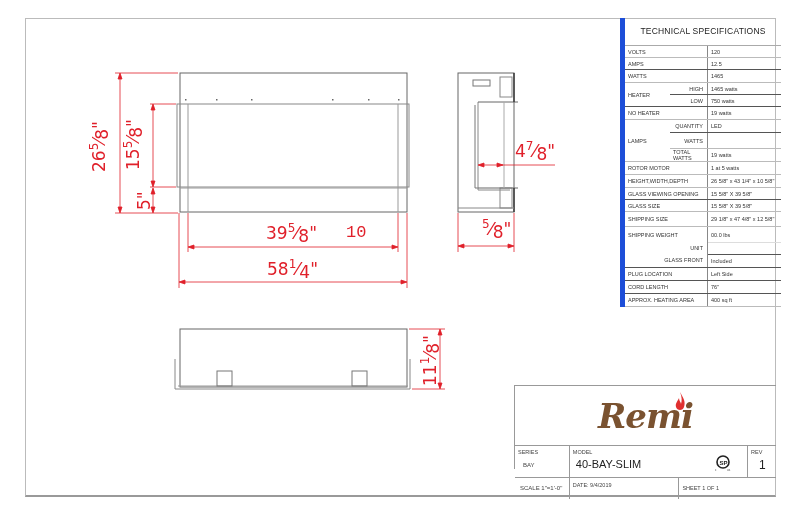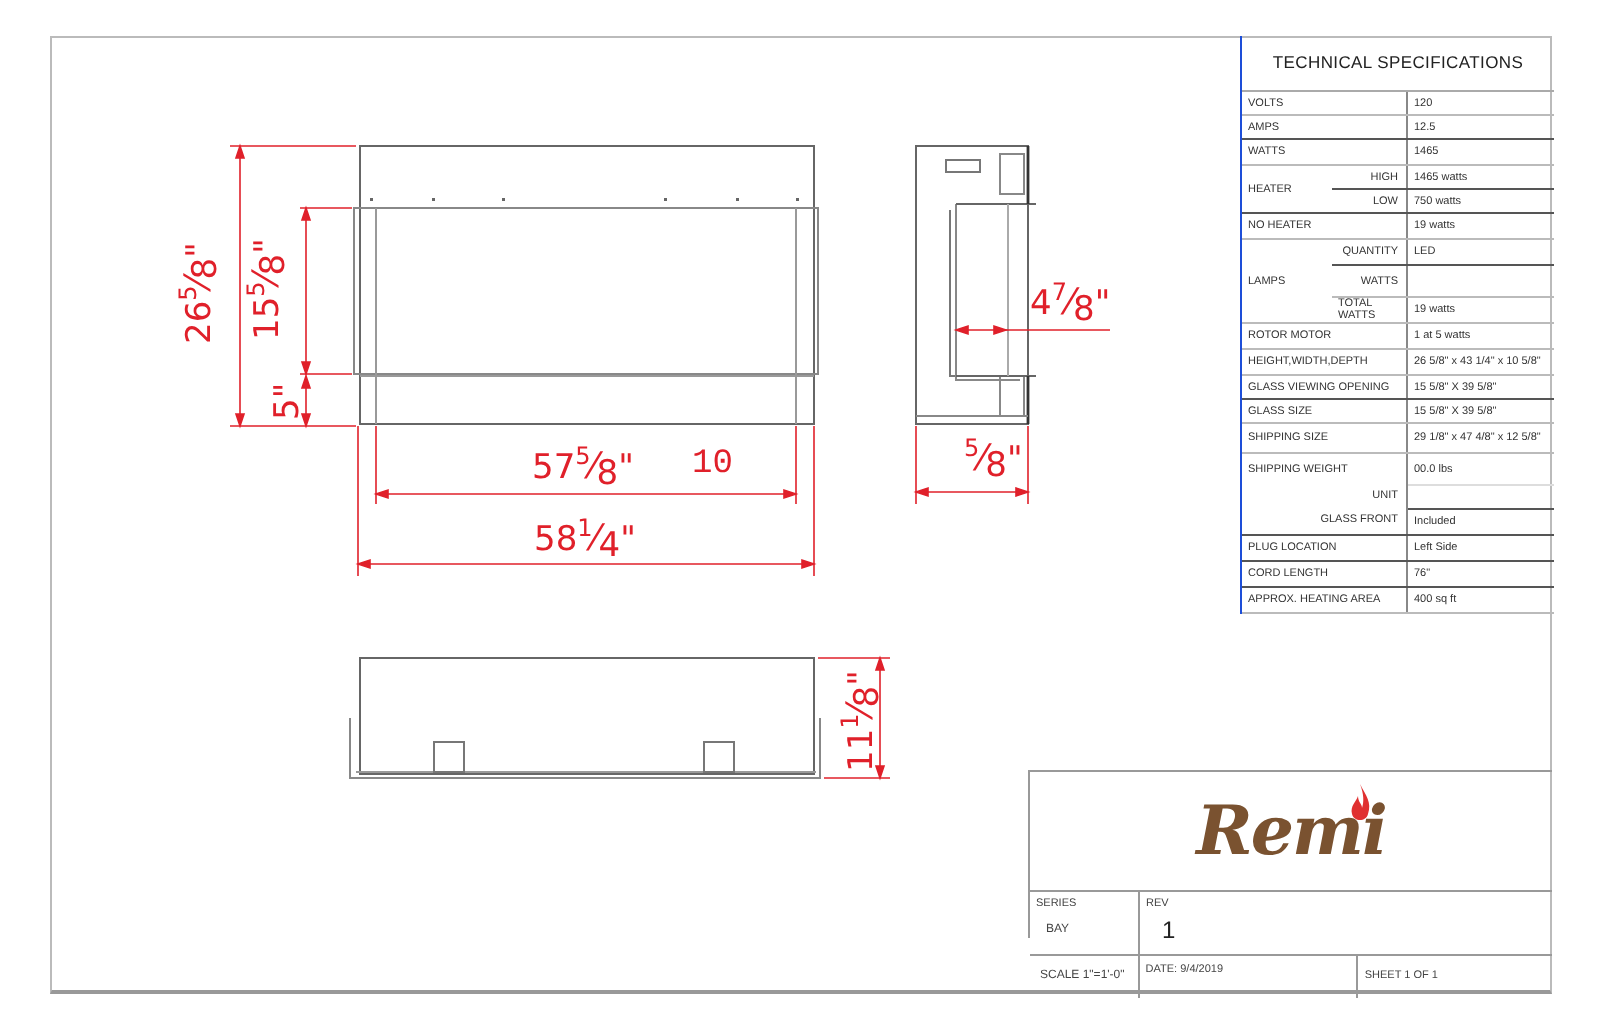--- a/index.html
+++ b/index.html
@@ -6,21 +6,21 @@
   body{width:802px;height:514px;position:relative;overflow:hidden;font-family:"Liberation Sans",sans-serif;}
   .sheet{position:absolute;left:25px;top:18px;width:751px;height:479px;border-left:1px solid #bbb;border-top:1px solid #bbb;border-right:1px solid #bbb;border-bottom:2px solid #999;box-sizing:border-box;}
   svg.drw{position:absolute;left:0;top:0;}
   .dim{position:absolute;color:#e0202a;font-family:"DejaVu Sans",sans-serif;font-size:17px;line-height:1;white-space:nowrap;}
   .rot{transform:rotate(-90deg);transform-origin:left top;}
   .frac sup{font-size:12px;vertical-align:7px;}
   .frac .sl{font-size:18px;}
   .frac sub{font-size:17px;vertical-align:-3px;}
 
   
-  .spec{position:absolute;left:620px;top:18px;width:156px;border-left:1px solid #1d4ed8;font-size:5.5px;color:#333;}
+  .spec{position:absolute;left:620px;top:18px;width:156px;border-left:5px solid #1d4ed8;font-size:5.5px;color:#333;}
   .spec .title{height:27px;line-height:27px;text-align:center;font-size:8.5px;color:#222;border-bottom:1px solid #aaa;letter-spacing:0.2px;}
   .spec .row{display:flex;border-bottom:1px solid #bbb;}
   .spec .row.dark{border-bottom:1px solid #555;}
   .spec .k{width:83px;border-right:1px solid #888;padding:0 0 0 3px;box-sizing:border-box;display:flex;align-items:center;}
   .spec .k.r{justify-content:flex-end;padding-right:4px;}
   .spec .v{flex:1;padding-left:3px;display:flex;align-items:center;}
   .spec .grp{display:flex;border-bottom:1px solid #bbb;}
   .spec .grp .glabel{width:45px;display:flex;align-items:center;padding-left:3px;box-sizing:border-box;}
   .spec .grp .gsub{flex:1;}
   .spec .grp .gsub .row .k{width:38px;}
@@ -131,21 +131,21 @@
 <div class="dim rot frac" style="left:88px;top:172px;">
   <span>26</span><sup>5</sup><span class="sl">⁄</span><sub>8</sub><span>"</span>
 </div>
 <div class="dim rot frac" style="left:122px;top:170px;">
   <span>15</span><sup>5</sup><span class="sl">⁄</span><sub>8</sub><span>"</span>
 </div>
 <div class="dim rot" style="left:136px;top:210px;">
   <span>5</span><span>"</span>
 </div>
 <div class="dim frac" style="left:266px;top:222px;">
-  <span>57</span><sup>5</sup><span class="sl">⁄</span><sub>8</sub><span>"</span>
+  <span>39</span><sup>5</sup><span class="sl">⁄</span><sub>8</sub><span>"</span>
 </div>
 <div class="dim" style="left:346px;top:224px;font-family:Liberation Mono, monospace;">10</div>
 <div class="dim frac" style="left:267px;top:258px;">
   <span>58</span><sup>1</sup><span class="sl">⁄</span><sub>4</sub><span>"</span>
 </div>
 <div class="dim frac" style="left:515px;top:140px;">
   <span>4</span><sup>7</sup><span class="sl">⁄</span><sub>8</sub><span>"</span>
 </div>
 <div class="dim frac" style="left:482px;top:218px;">
   <sup>5</sup><span class="sl">⁄</span><sub>8</sub><span>"</span>
@@ -253,20 +253,30 @@
     <span class="brand">Remi</span>
     <svg width="12" height="20" style="position:absolute;left:159px;top:6px;">
       <path d="M6 0 C9 6 12 9 10 15 C9 19 3 19 2 15 C1 11 4 9 5 6 C5 9 7 10 7 12 C8 9 8 5 6 0 Z" fill="#e03030"></path>
     </svg>
   </div>
   <div class="r2">
     <div class="cell" style="width:55px;">
       <span class="lbl">SERIES</span>
       <span class="val" style="left:8px;top:16px;font-size:6px;">BAY</span>
     </div>
+    <div class="cell" style="width:179px;">
+      <span class="lbl">MODEL</span>
+      <span class="val" style="left:6px;top:12px;font-size:11px;color:#222;">40-BAY-SLIM</span>
+      <svg width="18" height="16" style="position:absolute;left:145px;top:9px;">
+        <circle cx="8" cy="7" r="6" fill="none" stroke="#222" stroke-width="1.6"></circle>
+        <text x="4.5" y="9.5" font-size="6" font-weight="bold" fill="#222" font-family="Liberation Sans, sans-serif">SP</text>
+        <text x="0" y="15.5" font-size="3" fill="#444" font-family="Liberation Sans, sans-serif">c</text>
+        <text x="12" y="15.5" font-size="3" fill="#444" font-family="Liberation Sans, sans-serif">us</text>
+      </svg>
+    </div>
     <div class="cell" style="width:28px;border-right:none;">
       <span class="lbl">REV</span>
       <span class="val" style="left:11px;top:12px;font-size:12px;color:#222;">1</span>
     </div>
   </div>
   <div class="r3">
     <div class="cell" style="width:55px;">
       <span class="val" style="left:5px;top:7px;font-size:6px;">SCALE 1"=1'-0"</span>
     </div>
     <div class="cell" style="width:110px;">

